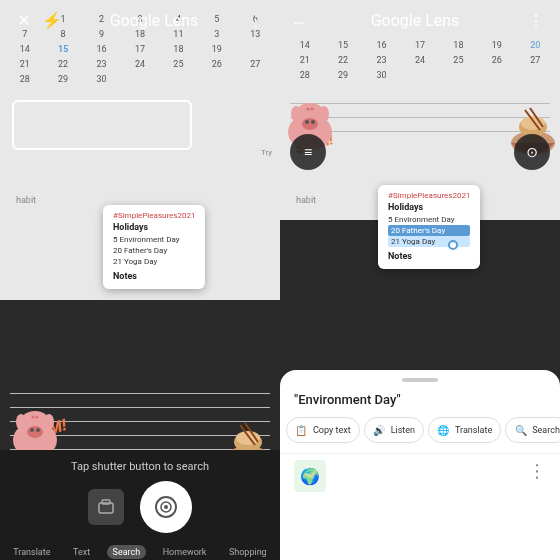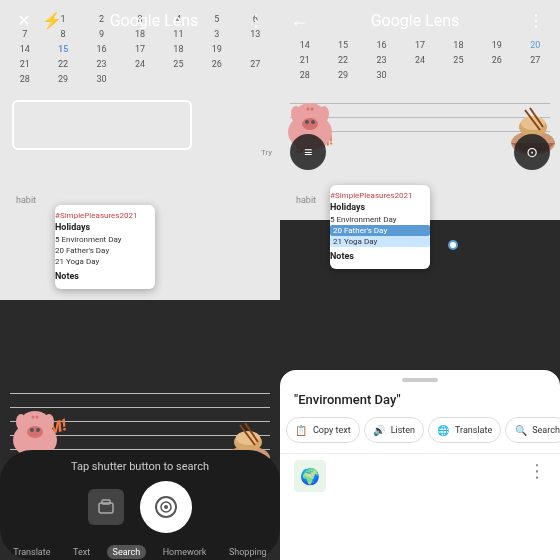--- a/index.html
+++ b/index.html
@@ -115,21 +115,20 @@
 
     
     .left-bottom {
       position: absolute;
       bottom: 0; left: 0; right: 0;
       height: 110px;
       background: #1c1c1c;
       display: flex;
       flex-direction: column;
       align-items: center;
-      border-radius: 32px;
     }
 
     .tap-hint {
       color: #ccc;
       font-size: 11px;
       margin-top: 10px;
       margin-bottom: 8px;
     }
 
     .shutter-row {
@@ -189,25 +188,26 @@
     .bottom-tab.active {
       background: #555;
       color: white;
     }
 
     
     .info-popup {
       position: absolute;
       background: white;
       border-radius: 6px;
-      padding: 6px 0;
+      padding: 6px 10px;
       min-width: 100px;
       font-size: 9px;
       color: #222;
       box-shadow: 0 2px 8px rgba(0,0,0,0.3);
+      margin-left: 48px;
     }
 
     .info-popup .tag {
       color: #c44;
       font-size: 8px;
       margin-bottom: 2px;
     }
 
     .info-popup .section-title {
       font-weight: bold;

